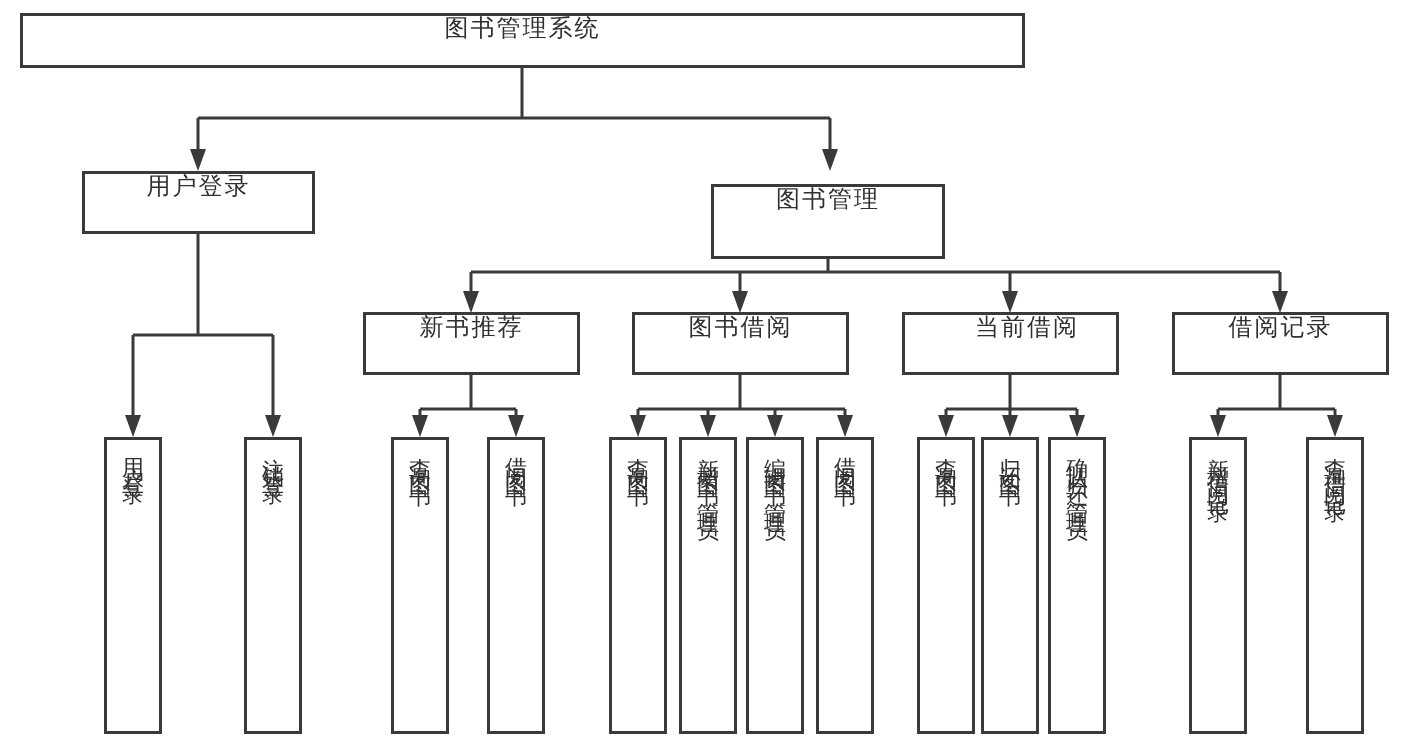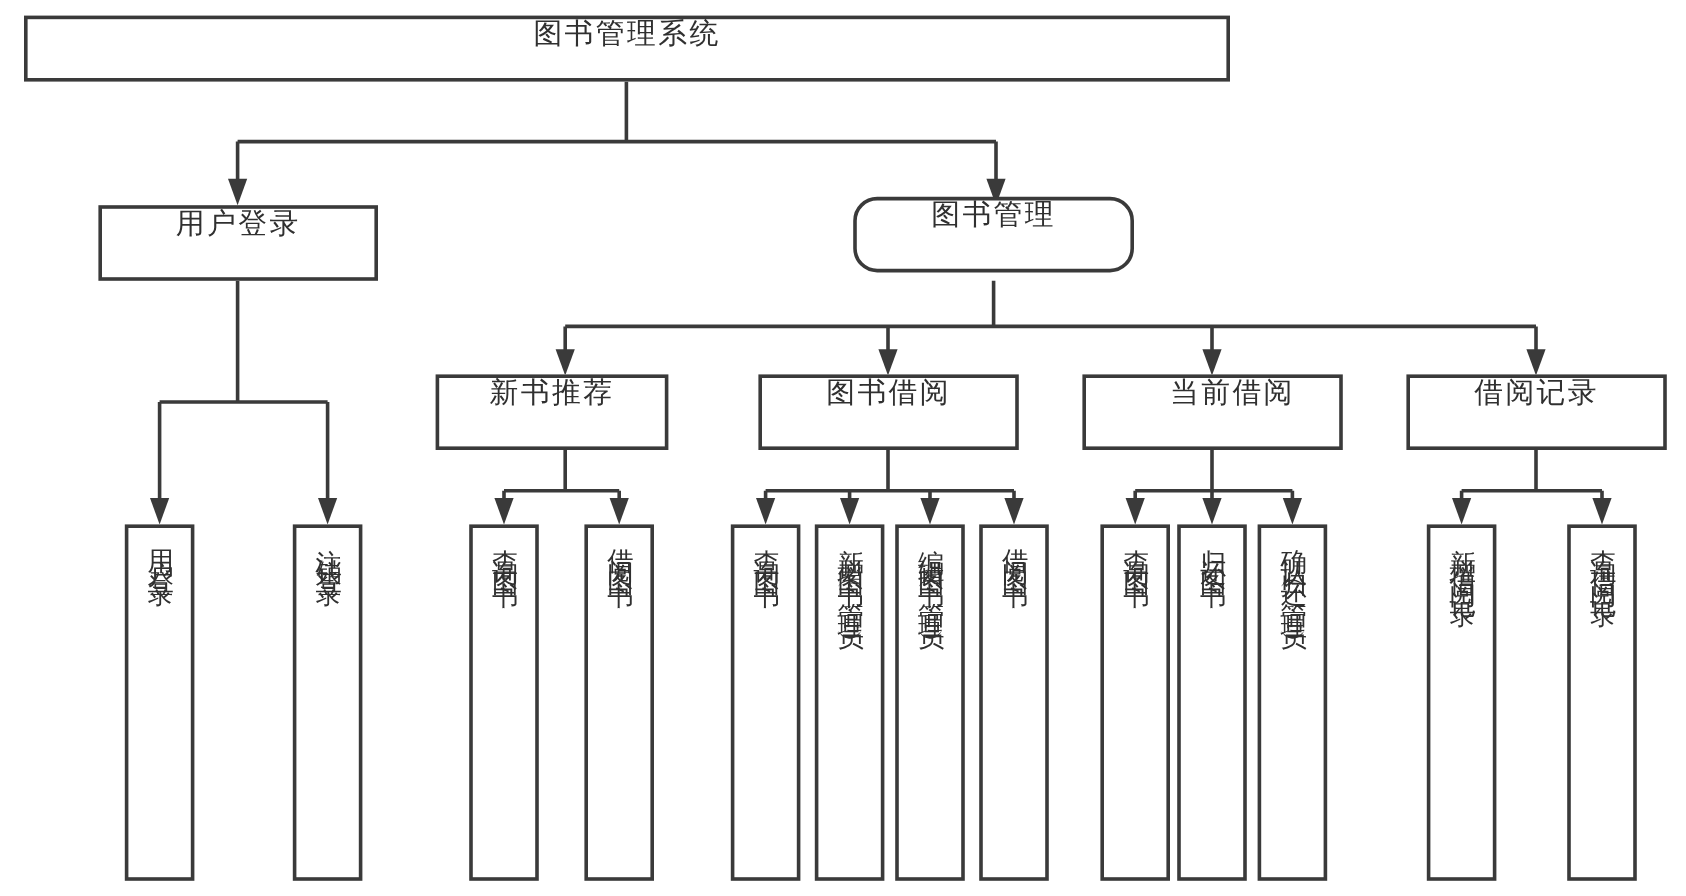--- a/index.html
+++ b/index.html
@@ -84,25 +84,25 @@
     <polygon points="1327,415 1343,415 1335,437"></polygon>
   </svg>
 
   <div class="box" style="left:20px;top:13px;width:1005px;height:55px;">
     <span class="hlabel">图书管理系统</span>
   </div>
 
   <div class="box" style="left:82px;top:171px;width:233px;height:63px;">
     <span class="hlabel">用户登录</span>
   </div>
-  <div class="box" style="left:711px;top:164px;width:234px;height:63px;border-radius:20px;">
+  <div class="box" style="left:711px;top:184px;width:234px;height:75px;">
     <span class="hlabel">图书管理</span>
   </div>
 
-  <div class="box" style="left:363px;top:312px;width:194px;height:63px;">
+  <div class="box" style="left:363px;top:312px;width:217px;height:63px;">
     <span class="hlabel">新书推荐</span>
   </div>
   <div class="box" style="left:632px;top:312px;width:217px;height:63px;">
     <span class="hlabel">图书借阅</span>
   </div>
   <div class="box" style="left:902px;top:312px;width:217px;height:63px;padding-left:33px;">
     <span class="hlabel">当前借阅</span>
   </div>
   <div class="box" style="left:1172px;top:312px;width:217px;height:63px;">
     <span class="hlabel">借阅记录</span>

